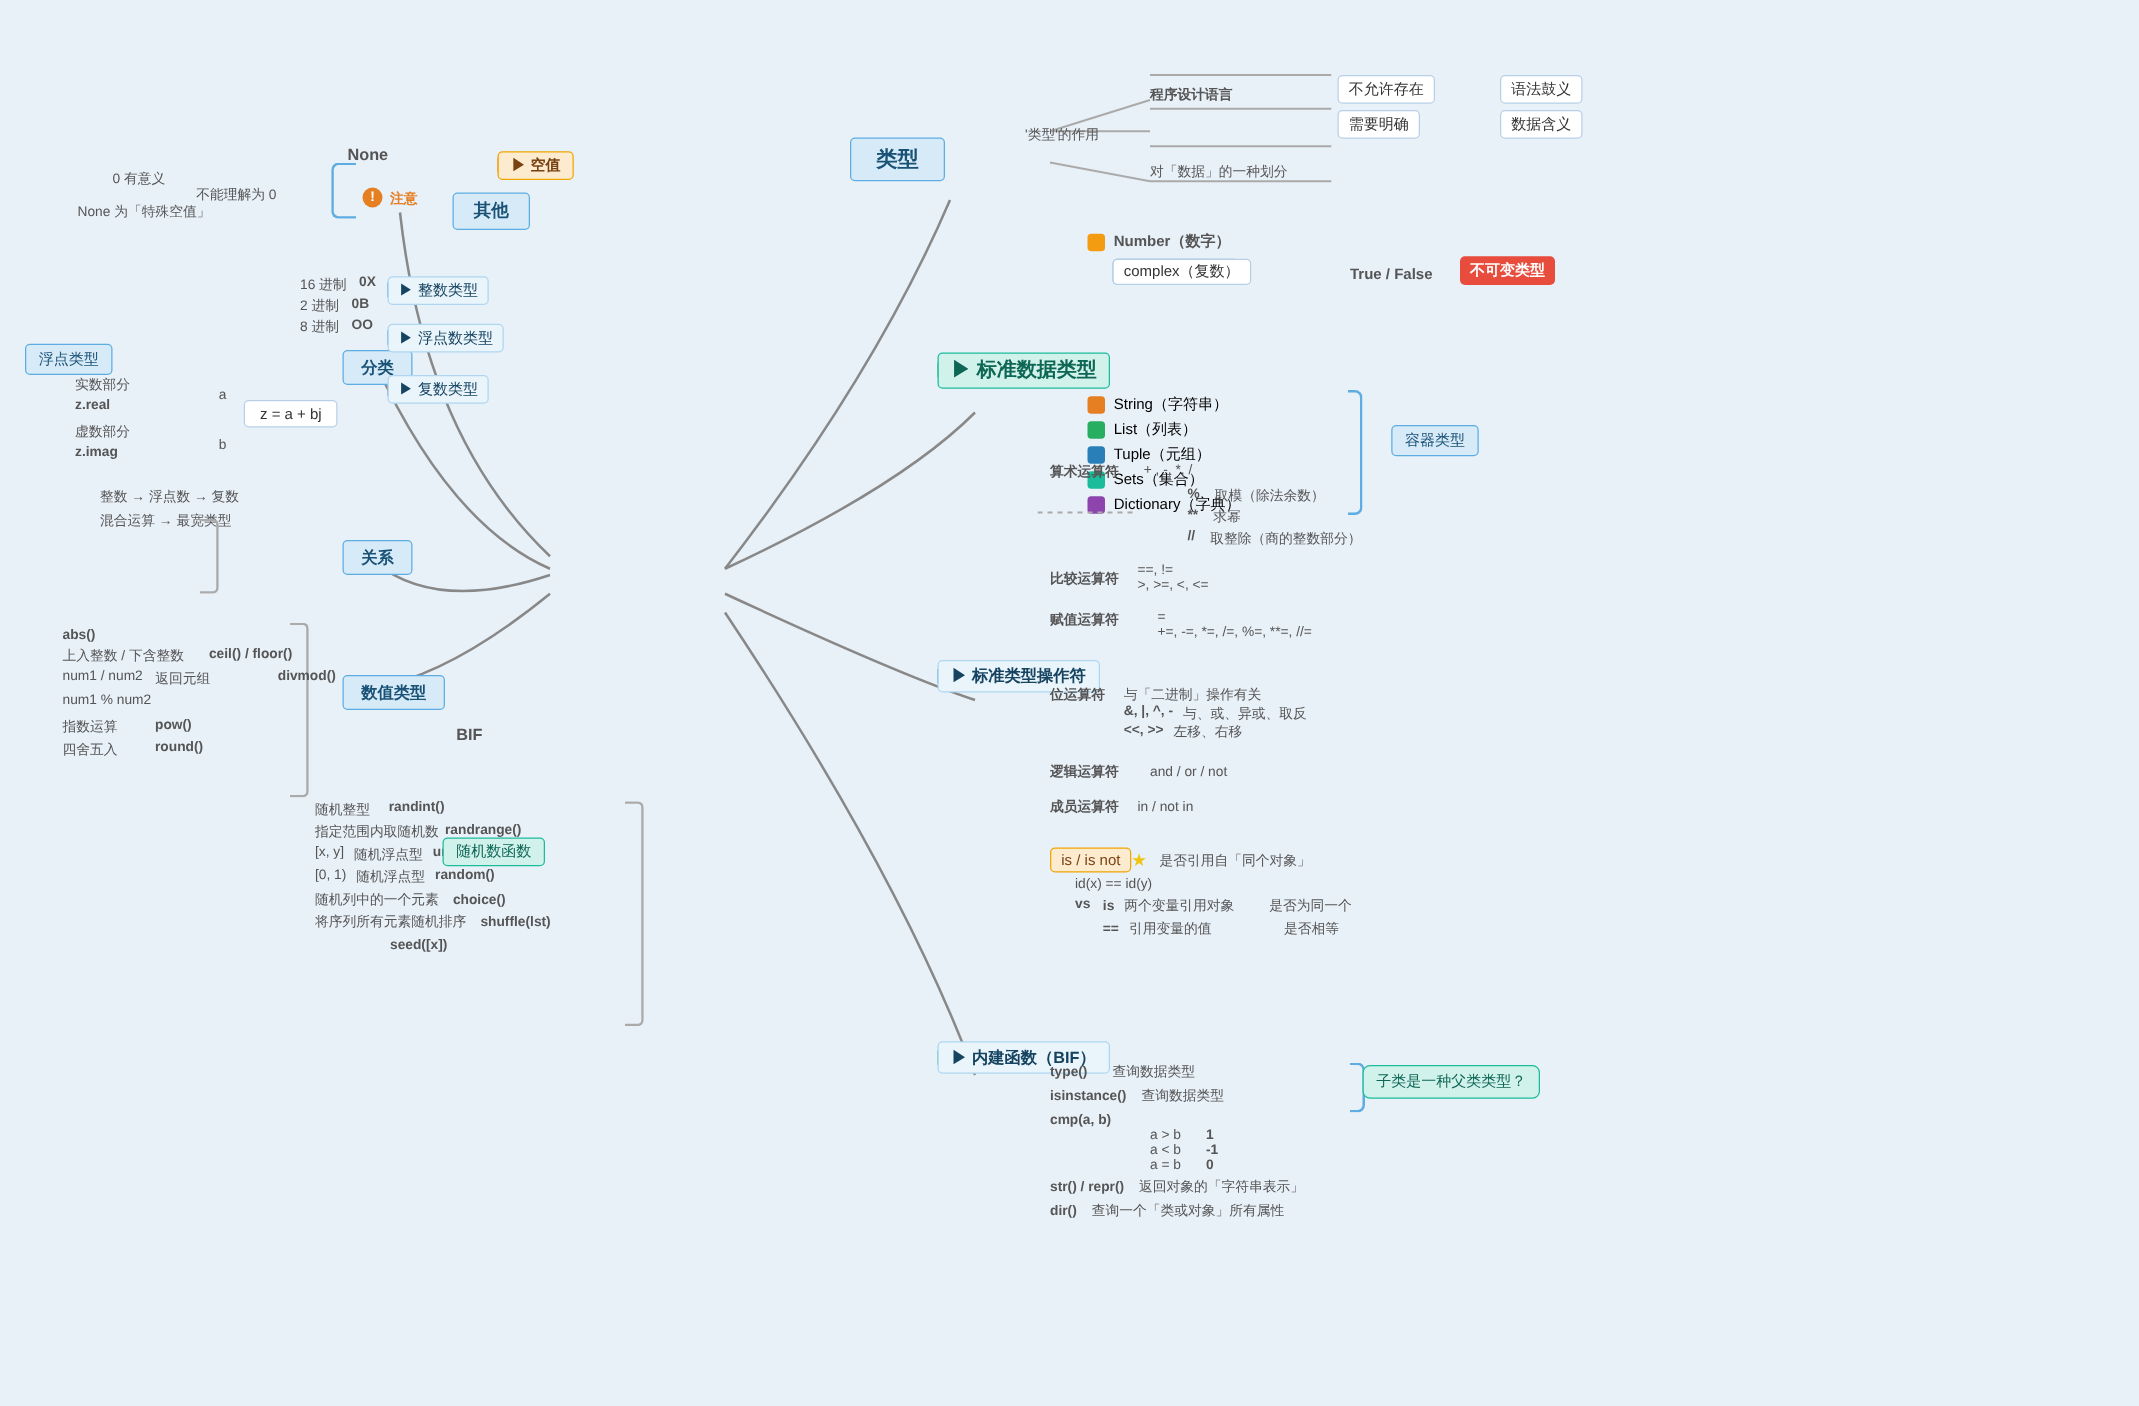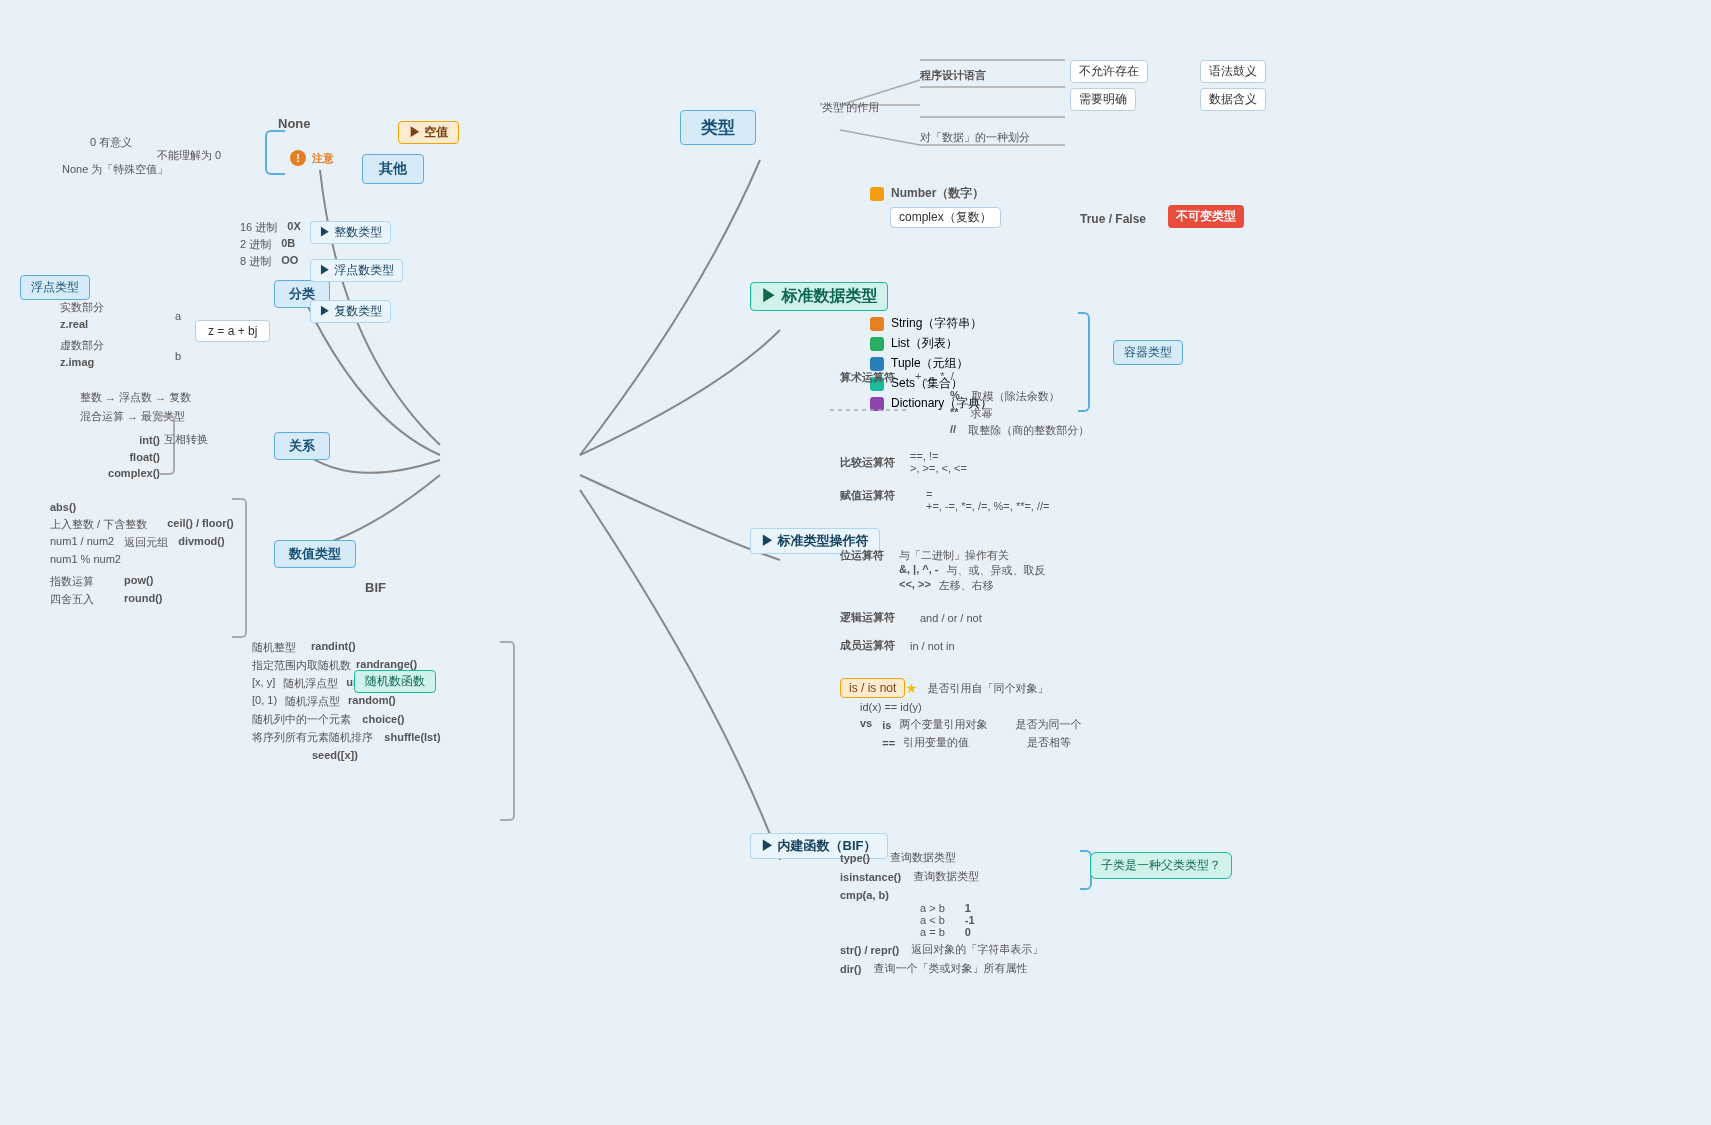--- a/index.html
+++ b/index.html
@@ -398,36 +398,20 @@
   <span>关系</span>
 </div>
 
 <div style="position:absolute;left:80px;top:390px;">
   <div class="label" style="position:static;margin-bottom:4px;">
     <span>整数 → 浮点数 → 复数</span>
   </div>
   <div class="label" style="position:static;margin-bottom:8px;">
     <span>混合运算 → 最宽类型</span>
   </div>
-  <div style="display:grid;grid-template-columns:80px 80px;gap:4px;align-items:center;">
-    <span class="label label-bold" style="position:static;text-align:right;">
-      <span>int()</span>
-    </span>
-    <span class="label" style="position:static;">
-      <span>互相转换</span>
-    </span>
-    <span class="label label-bold" style="position:static;text-align:right;">
-      <span>float()</span>
-    </span>
-    <span></span>
-    <span class="label label-bold" style="position:static;text-align:right;">
-      <span>complex()</span>
-    </span>
-    <span></span>
-  </div>
 </div>
 
 <div style="position:absolute;left:160px;top:415px;width:15px;height:60px;border-right:2px solid #aaa;border-top:2px solid #aaa;border-bottom:2px solid #aaa;border-radius:0 5px 5px 0;"></div>
 
 <div class="box box-blue" style="left:274px;top:540px;font-size:13px;font-weight:bold;padding:4px 14px;">
   <span>数值类型</span>
 </div>
 
 <div class="label label-bold" style="left:365px;top:580px;font-size:13px;">
   <span>BIF</span>
@@ -447,21 +431,21 @@
       <span>ceil() / floor()</span>
     </span>
   </div>
   <div style="display:flex;gap:10px;margin-bottom:2px;">
     <span class="label" style="position:static;">
       <span>num1 / num2</span>
     </span>
     <span class="label" style="position:static;">
       <span>返回元组</span>
     </span>
-    <span class="label label-bold" style="position:static;">
+    <span class="label label-bold" style="position:static;margin-left:44px;">
       <span>divmod()</span>
     </span>
   </div>
   <div style="margin-bottom:8px;">
     <span class="label" style="position:static;">
       <span>num1 % num2</span>
     </span>
   </div>
   <div style="display:flex;gap:30px;margin-bottom:3px;">
     <span class="label" style="position:static;">

